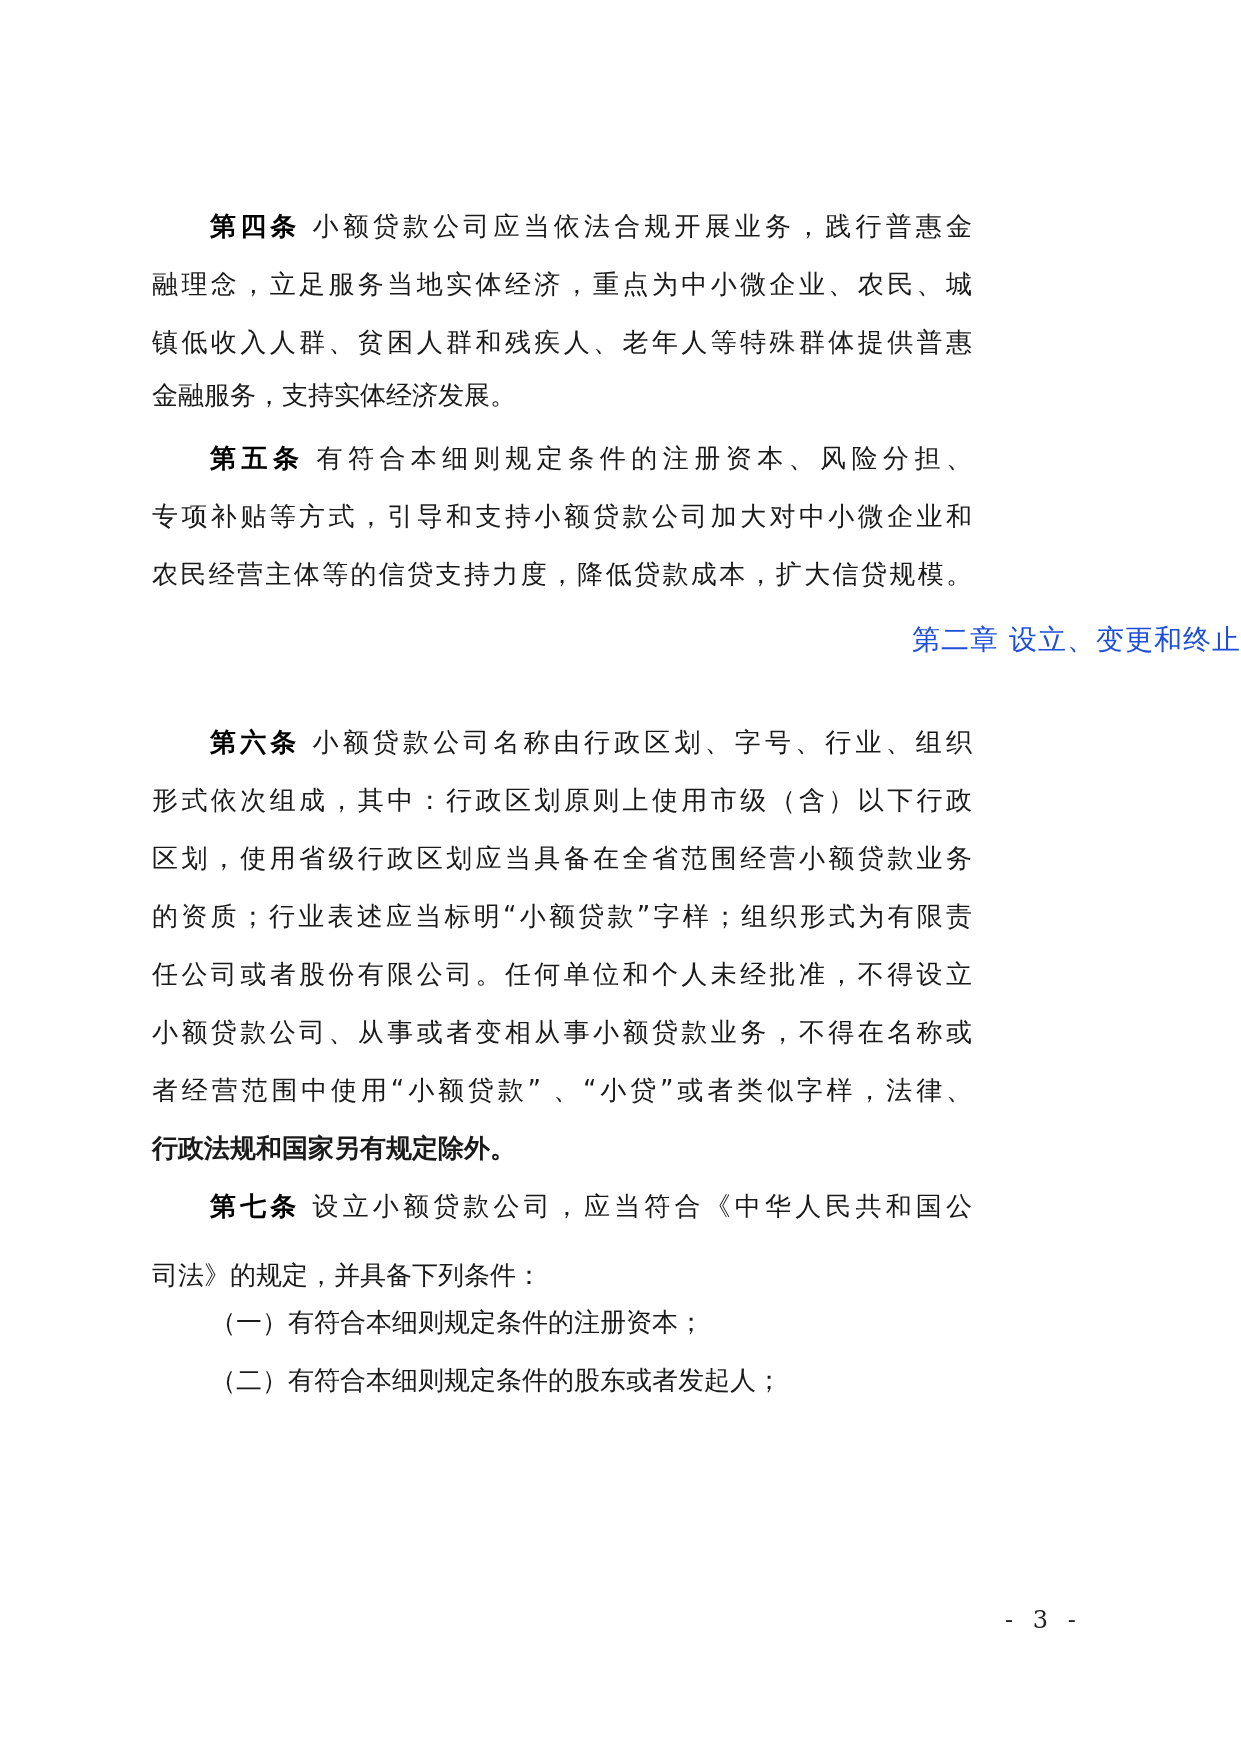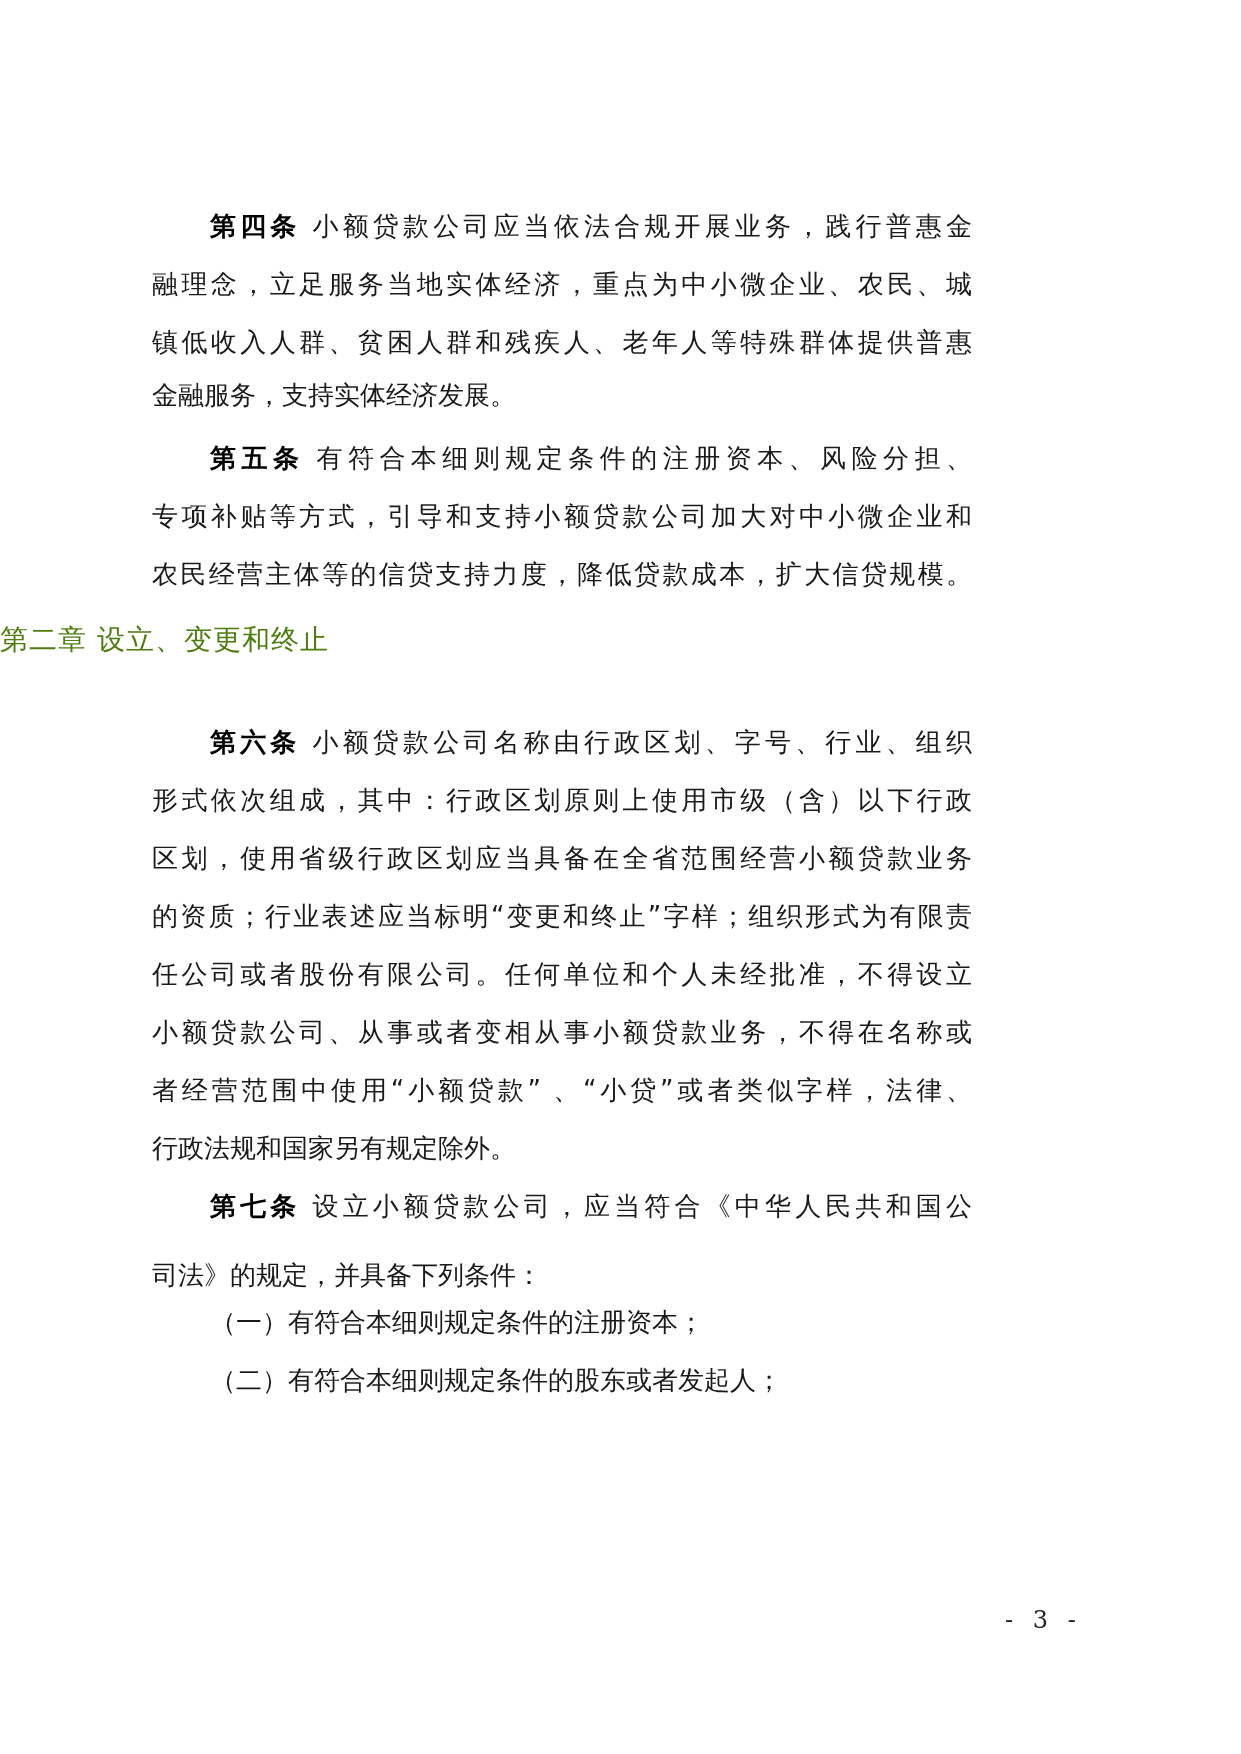--- a/index.html
+++ b/index.html
@@ -44,24 +44,24 @@
     .article-no {
       font-weight: bold;
       color: #000000;
       margin-right: 12px;
     }
     .chapter-title {
       position: absolute;
       top: 618px;
       left: 0;
       width: 1241px;
-      text-align: left;
+      text-align: right;
       font-size: 28px;
       line-height: 44px;
-      color: #4d7c0f;
+      color: #1d4ed8;
       letter-spacing: 1px;
     }
     .page-number {
       position: absolute;
       top: 1602px;
       left: 1005px;
       font-family: "DejaVu Serif", "Liberation Serif", serif;
       font-size: 24px;
       line-height: 36px;
       color: #222222;
@@ -86,25 +86,25 @@
   <div class="line" style="top:496px;">专项补贴等方式，引导和支持小额贷款公司加大对中小微企业和</div>
   <div class="line" style="top:554px;">农民经营主体等的信贷支持力度，降低贷款成本，扩大信贷规模。</div>
 
   <div class="chapter-title">第二章  设立、变更和终止</div>
 
   <div class="line" style="top:722px;">
     <span class="article-no" style="margin-left:58px;margin-top:28px;">第六条</span><span>小额贷款公司名称由行政区划、字号、行业、组织</span>
   </div>
   <div class="line" style="top:780px;">形式依次组成，其中：行政区划原则上使用市级（含）以下行政</div>
   <div class="line" style="top:838px;">区划，使用省级行政区划应当具备在全省范围经营小额贷款业务</div>
-  <div class="line" style="top:896px;">的资质；行业表述应当标明“变更和终止”字样；组织形式为有限责</div>
+  <div class="line" style="top:896px;">的资质；行业表述应当标明“小额贷款”字样；组织形式为有限责</div>
   <div class="line" style="top:954px;">任公司或者股份有限公司。任何单位和个人未经批准，不得设立</div>
   <div class="line" style="top:1012px;">小额贷款公司、从事或者变相从事小额贷款业务，不得在名称或</div>
   <div class="line" style="top:1070px;">者经营范围中使用“小额贷款” 、“小贷”或者类似字样，法律、</div>
-  <div class="line last" style="top:1128px;">行政法规和国家另有规定除外。</div>
+  <div class="line last" style="top:1128px;font-weight:bold;">行政法规和国家另有规定除外。</div>
 
   <div class="line" style="top:1186px;">
     <span class="article-no" style="margin-left:58px;margin-top:32px;">第七条</span><span>设立小额贷款公司，应当符合《中华人民共和国公</span>
   </div>
   <div class="line last" style="top:1255px;">司法》的规定，并具备下列条件：</div>
   <div class="line indent last" style="top:1302px;">（一）有符合本细则规定条件的注册资本；</div>
   <div class="line indent last" style="top:1360px;">（二）有符合本细则规定条件的股东或者发起人；</div>
 
   <div class="page-number">- 3 -</div>
 

